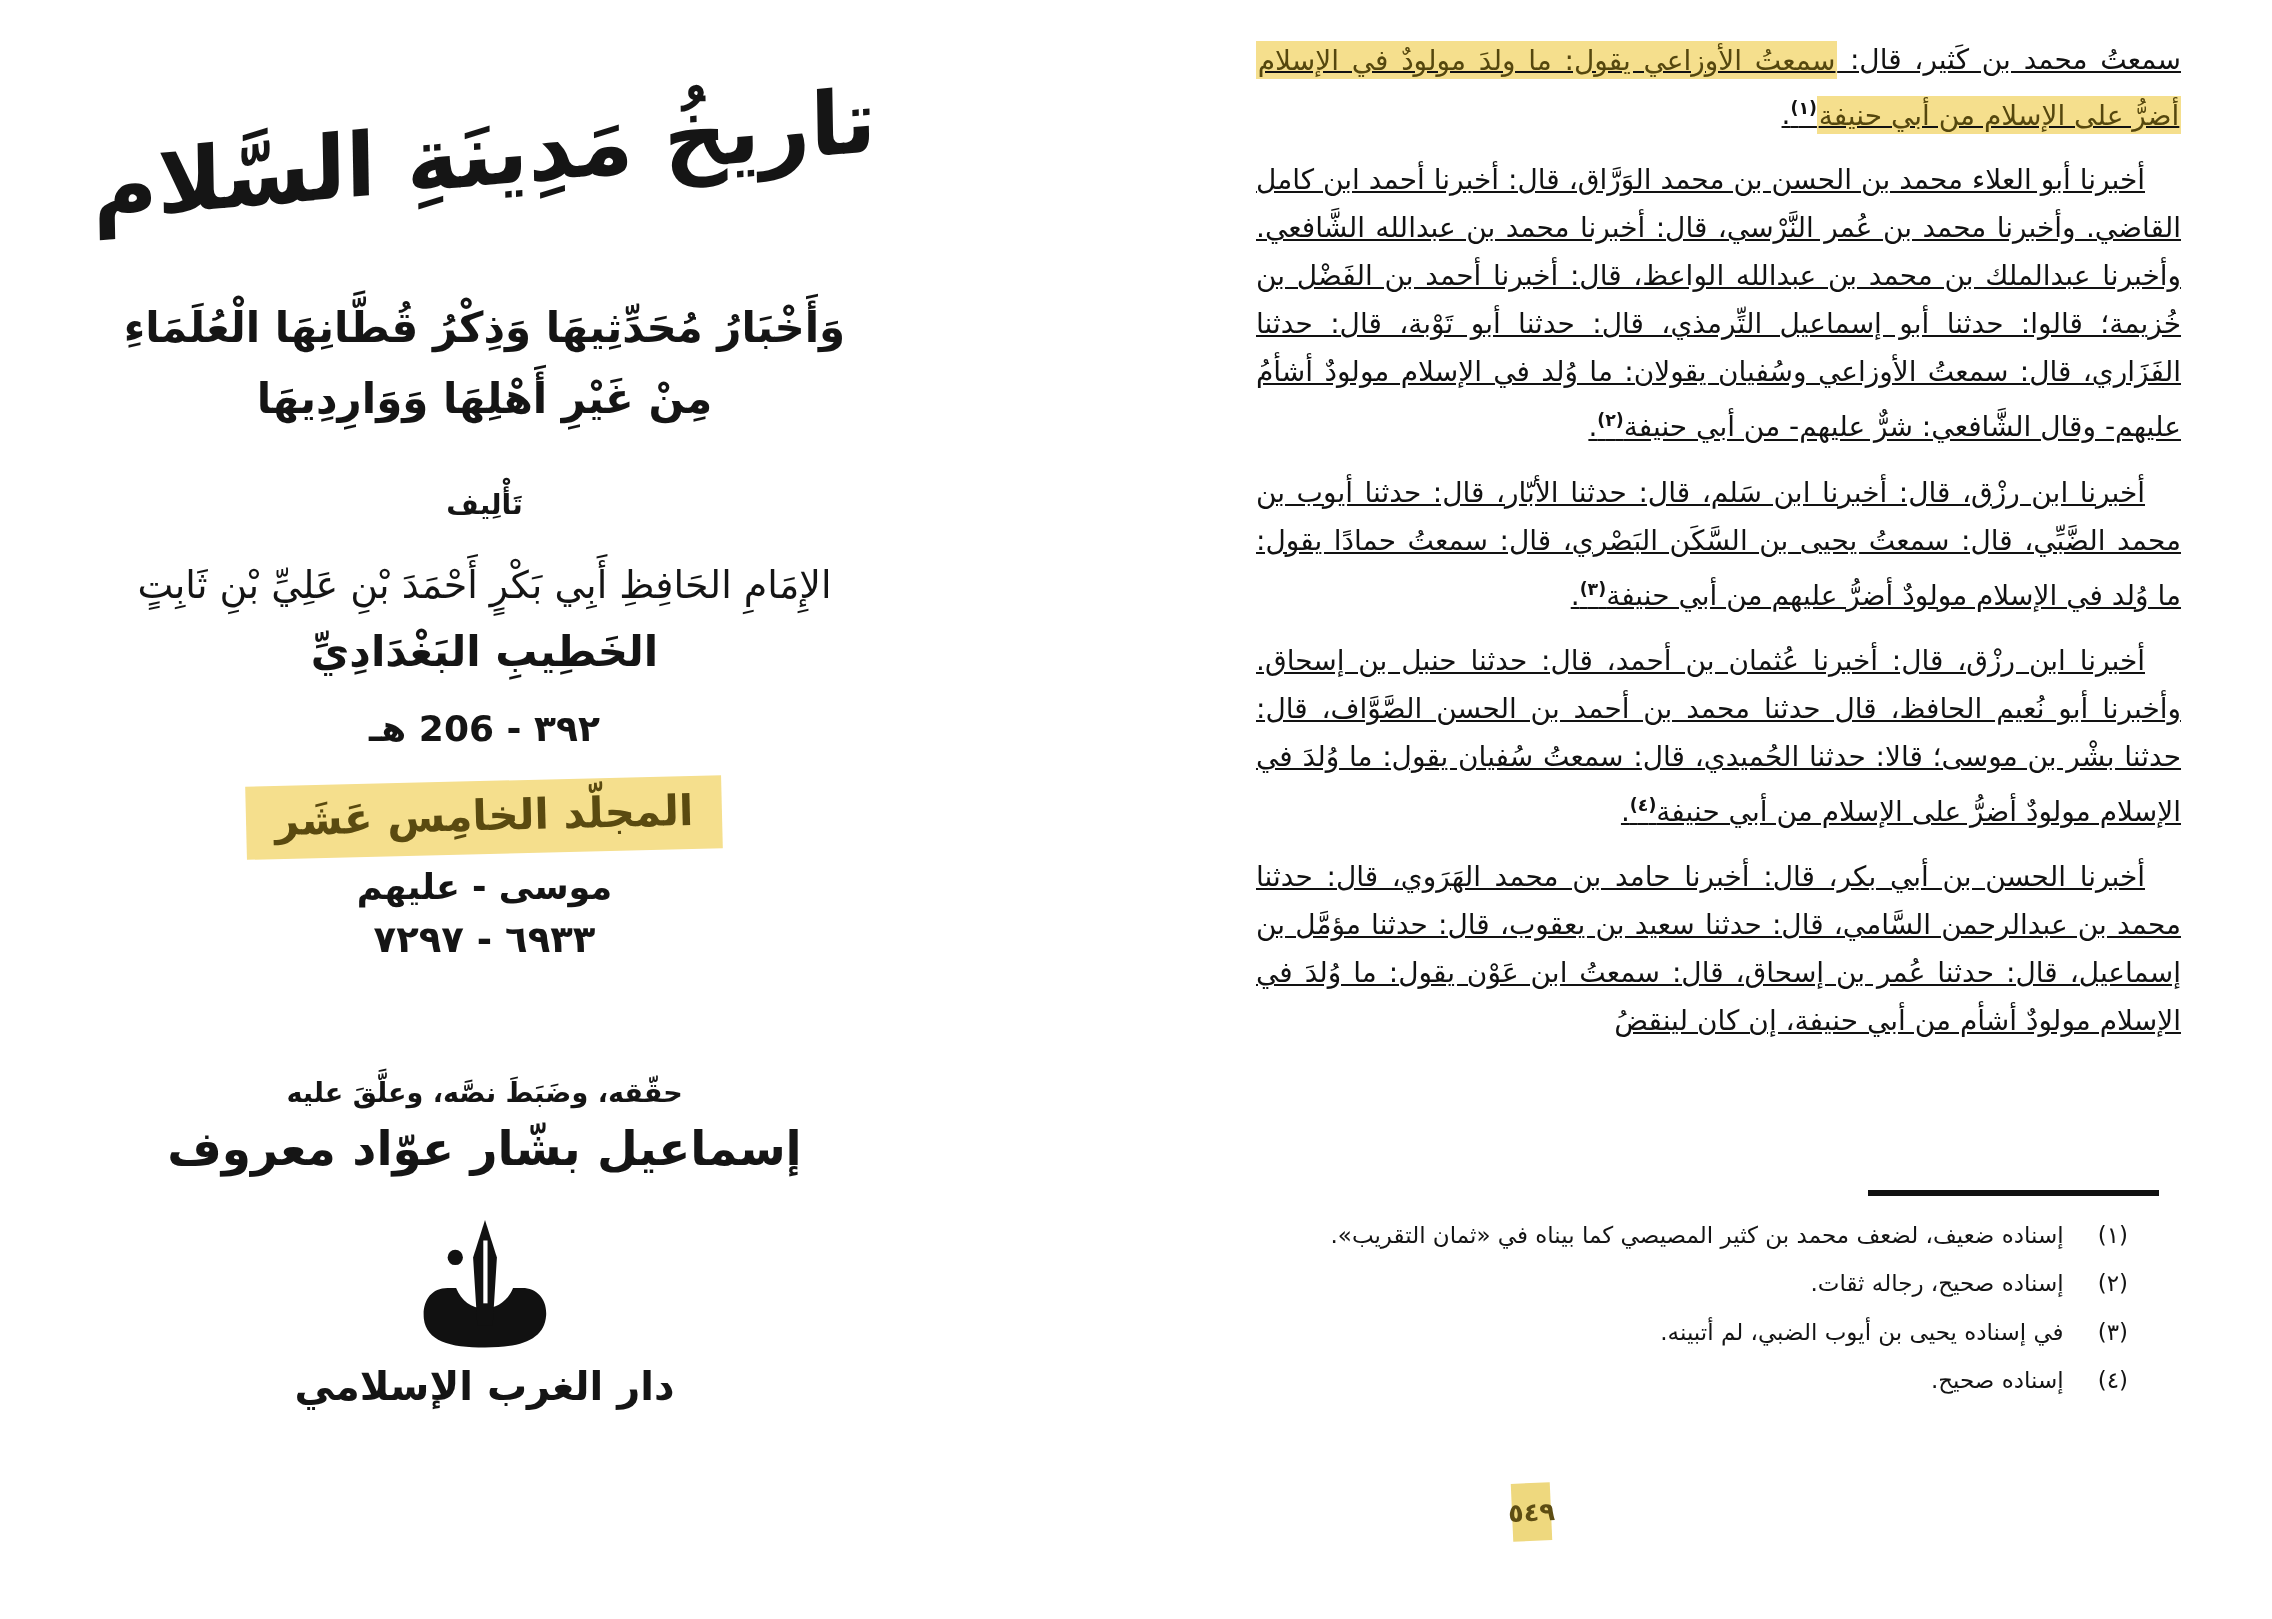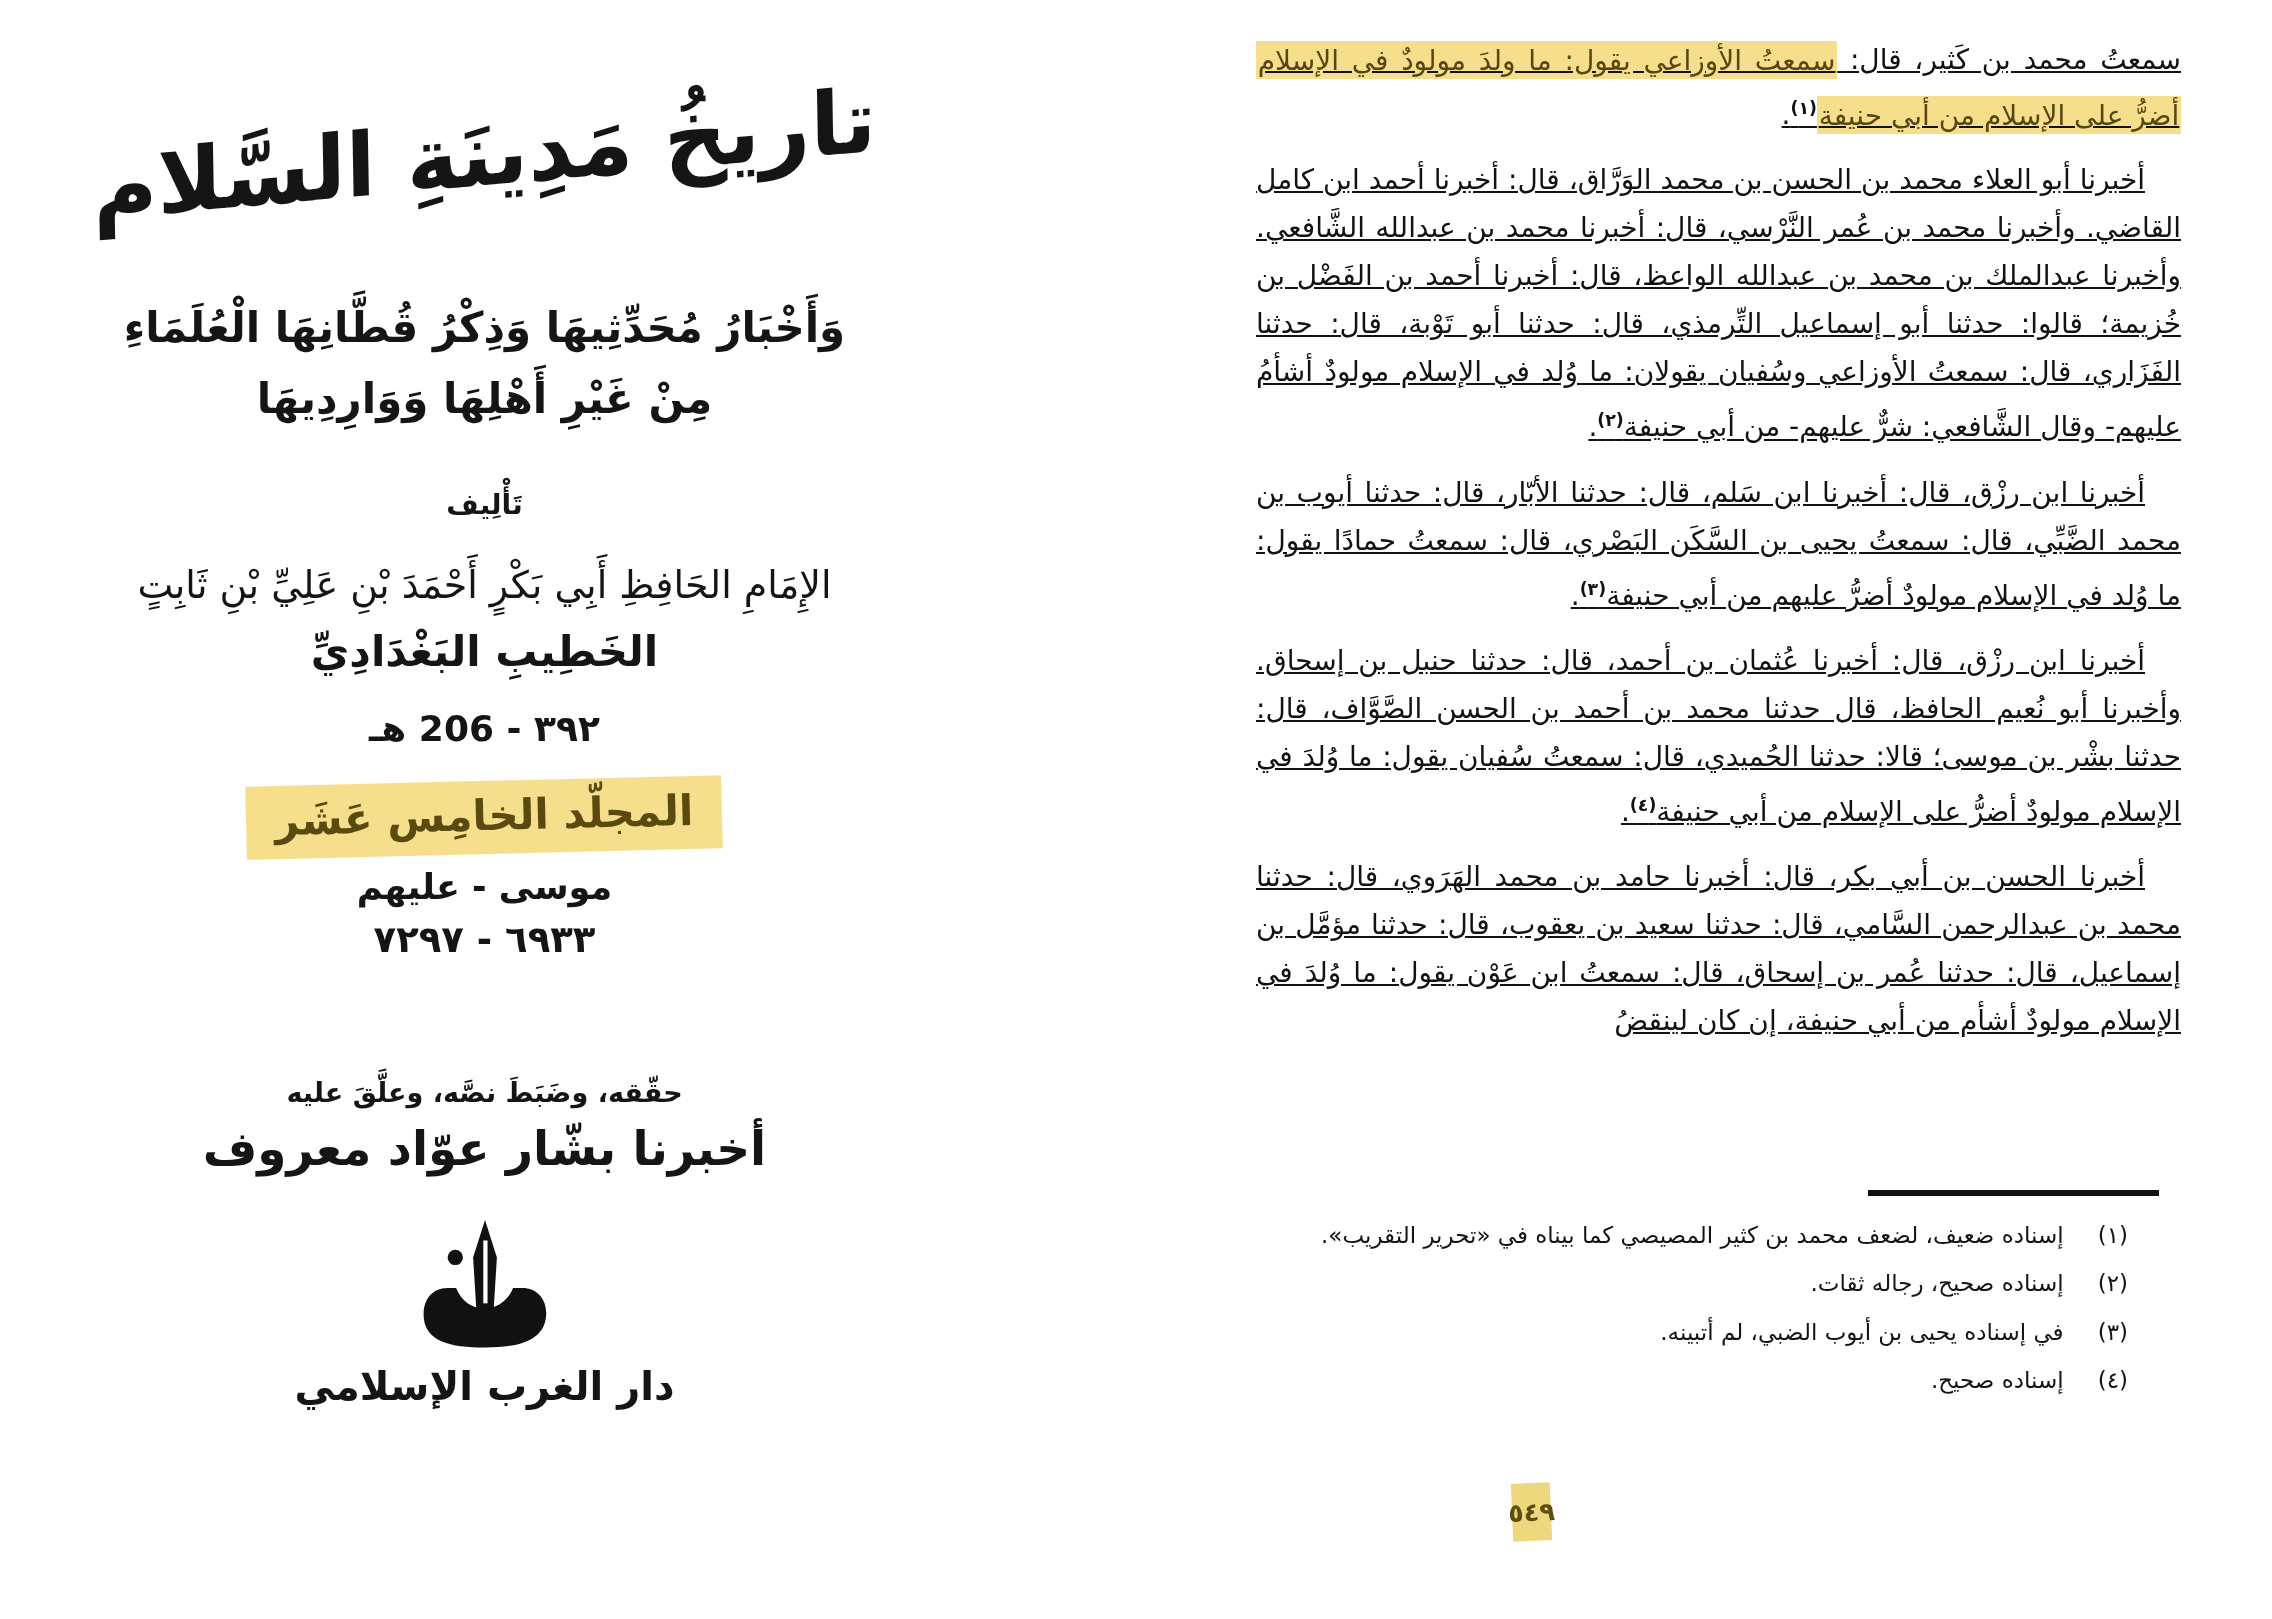--- a/index.html
+++ b/index.html
@@ -72,21 +72,21 @@
   <div class="lp-taalif">تَأْلِيف</div>
   <div class="lp-author1">الإِمَامِ الحَافِظِ أَبِي بَكْرٍ أَحْمَدَ بْنِ عَلِيِّ بْنِ ثَابِتٍ</div>
   <div class="lp-author2">الخَطِيبِ البَغْدَادِيِّ</div>
   <div class="lp-dates">٣٩٢ - 206 هـ</div>
   <div class="lp-volume-wrap">
     <span class="lp-volume">المجلّد الخامِس عَشَر</span>
   </div>
   <div class="lp-range">موسى - عليهم</div>
   <div class="lp-nums">٦٩٣٣ - ٧٢٩٧</div>
   <div class="lp-editor-intro">حقّقه، وضَبَطَ نصَّه، وعلَّقَ عليه</div>
-  <div class="lp-editor-name">أخبرنا بشّار عوّاد معروف</div>
+  <div class="lp-editor-name">إسماعيل بشّار عوّاد معروف</div>
   <div class="lp-logo">
     <svg width="150" height="141" viewBox="0 0 176 166" aria-hidden="true">
       <path d="M44 86 C24 86 14 102 16 122 C19 148 46 156 88 156 C132 156 158 146 160 118 C161 99 149 86 132 86 L121 86 C115 101 102 110 87 110 C72 110 60 101 54 86 Z" fill="#111"></path>
       <polygon points="88,6 102,50 97,130 79,130 74,50" fill="#111"></polygon>
       <rect x="86" y="30" width="5" height="74" fill="#fff"></rect>
       <circle cx="53" cy="50" r="9" fill="#111"></circle>
     </svg>
     <div class="lp-logo-caption">دار الغرب الإسلامي</div>
   </div>
 </div>
@@ -100,21 +100,21 @@
 
   <p class="indented"><span>أخبرنا ابن رزْق، قال: أخبرنا عُثمان بن أحمد، قال: حدثنا حنبل بن إسحاق. وأخبرنا أبو نُعيم الحافظ، قال حدثنا محمد بن أحمد بن الحسن الصَّوَّاف، قال: حدثنا بشْر بن موسى؛ قالا: حدثنا الحُميدي، قال: سمعتُ سُفيان يقول: ما وُلدَ في الإسلام مولودٌ أضرُّ على الإسلام من أبي حنيفة</span><span class="fnm">(٤)</span><span>.</span></p>
 
   <p class="indented"><span>أخبرنا الحسن بن أبي بكر، قال: أخبرنا حامد بن محمد الهَرَوي، قال: حدثنا محمد بن عبدالرحمن السَّامي، قال: حدثنا سعيد بن يعقوب، قال: حدثنا مؤمَّل بن إسماعيل، قال: حدثنا عُمر بن إسحاق، قال: سمعتُ ابن عَوْن يقول: ما وُلدَ في الإسلام مولودٌ أشأم من أبي حنيفة، إن كان لينقضُ</span></p>
 </div>
 
 <div class="footnotes">
   <div class="fn-sep"></div>
   <div class="fn-row">
     <span class="fn-num">(١)</span>
-    <span class="fn-text">إسناده ضعيف، لضعف محمد بن كثير المصيصي كما بيناه في «تحرير التقريب».</span>
+    <span class="fn-text">إسناده ضعيف، لضعف محمد بن كثير المصيصي كما بيناه في «ثمان التقريب».</span>
   </div>
   <div class="fn-row">
     <span class="fn-num">(٢)</span>
     <span class="fn-text">إسناده صحيح، رجاله ثقات.</span>
   </div>
   <div class="fn-row">
     <span class="fn-num">(٣)</span>
     <span class="fn-text">في إسناده يحيى بن أيوب الضبي، لم أتبينه.</span>
   </div>
   <div class="fn-row">

